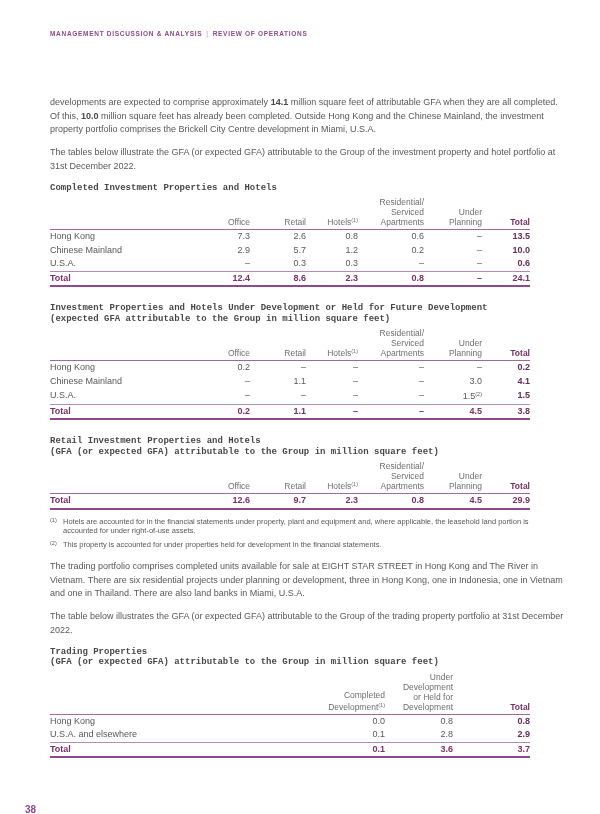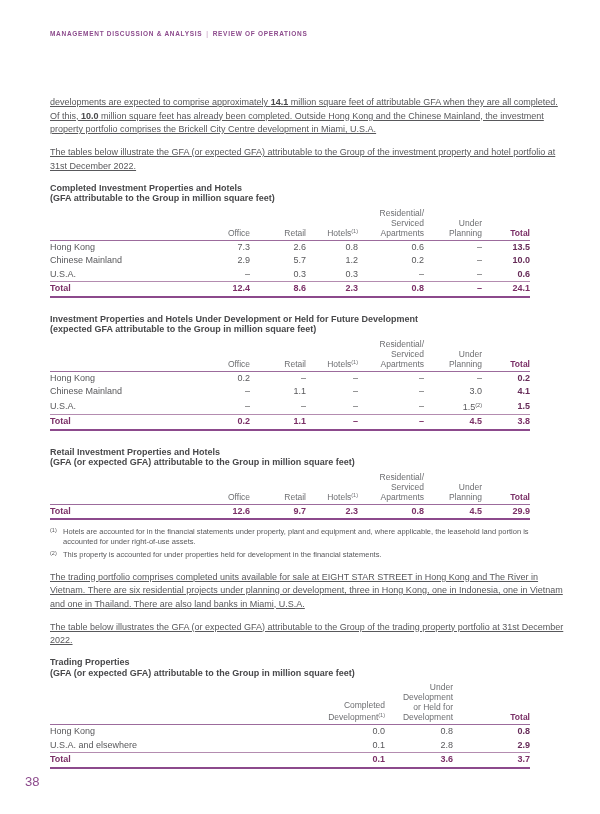--- a/index.html
+++ b/index.html
@@ -8,24 +8,24 @@
     font-family:"Liberation Sans", sans-serif;color:#58585B;
     -webkit-font-smoothing:antialiased;
   }
   .page-header{
     position:absolute;top:30px;left:50px;
     font-size:6.5px;font-weight:bold;letter-spacing:0.7px;
     color:#8C4A8C;white-space:nowrap;
   }
   .page-header .sep{color:#B88BB4;font-weight:normal;padding:0 4px;}
   .content{position:absolute;top:96px;left:50px;width:516px;}
-  p.body{font-size:9px;line-height:13.5px;margin:0 0 9.5px 0;color:#58585B;text-decoration:underline;}
+  p.body{font-size:9px;line-height:13.5px;margin:0 0 9.5px 0;color:#58585B;}
   p.body b{color:#48484A;}
   .tbl{width:480px;margin-bottom:16px;}
-  .tbl-title{font-size:9px;font-weight:bold;color:#48484A;line-height:10.5px;}
+  .tbl-title{font-size:9px;font-weight:bold;color:#48484A;line-height:10.5px;font-family:Liberation Mono, monospace;}
   .tbl-head{
     display:flex;align-items:flex-end;margin-top:4px;
     font-size:8.5px;color:#6D6E71;line-height:10px;
     padding-bottom:2px;border-bottom:1.5px solid #9C6B9C;
   }
   .tbl-head .hl{line-height:10px;}
   .row{display:flex;font-size:9px;line-height:13.5px;align-items:center;}
   .row.data{color:#58585B;}
   .row.total{
     font-weight:bold;color:#7A2F66;
@@ -42,40 +42,39 @@
   .t2{width:68px;text-align:right;}
   .t3{width:77px;text-align:right;}
   .tot-col{font-weight:bold;color:#662B58;}
   .tot-hdr{font-weight:bold;color:#7A2F66;}
   .sup{font-size:5.5px;vertical-align:3px;letter-spacing:0;}
   .footnote{display:flex;font-size:7.5px;line-height:9.5px;margin-bottom:4px;color:#58585B;}
   .footnote .fm{width:13px;flex:none;font-size:5.5px;position:relative;top:-1px;}
   .footnote .ft{flex:1;}
   .footnotes{margin:7px 0 11px 0;width:505px;}
   .page-number{
-    position:absolute;left:25px;top:774px;
-    font-size:13px;font-weight:normal;color:#8C4A8C;
+    position:absolute;left:25px;top:804px;
+    font-size:10px;font-weight:bold;color:#8C4A8C;
   }
 </style>
 </head>
 <body>
 
 <div class="page-header">
   <span>MANAGEMENT DISCUSSION &amp; ANALYSIS</span><span class="sep">|</span><span>REVIEW OF OPERATIONS</span>
 </div>
 
 <div class="content">
 
   <p class="body"><span>developments are expected to comprise approximately </span><b>14.1</b><span> million square feet of attributable GFA when they are all completed. Of this, </span><b>10.0</b><span> million square feet has already been completed. Outside Hong Kong and the Chinese Mainland, the investment property portfolio comprises the Brickell City Centre development in Miami, U.S.A.</span></p>
 
   <p class="body">The tables below illustrate the GFA (or expected GFA) attributable to the Group of the investment property and hotel portfolio at 31st December 2022.</p>
 
   <section class="tbl" style="margin-top:2px;">
     <div class="tbl-title">Completed Investment Properties and Hotels</div>
-    <div class="tbl-title">(GFA attributable to the Group in million square feet)</div>
     <div class="tbl-head">
       <div class="cL"></div>
       <div class="c1 hl">Office</div>
       <div class="c2 hl">Retail</div>
       <div class="c3 hl"><span>Hotels</span><span class="sup">(1)</span></div>
       <div class="c4">
         <div class="hl">Residential/</div>
         <div class="hl">Serviced</div>
         <div class="hl">Apartments</div>
       </div>

